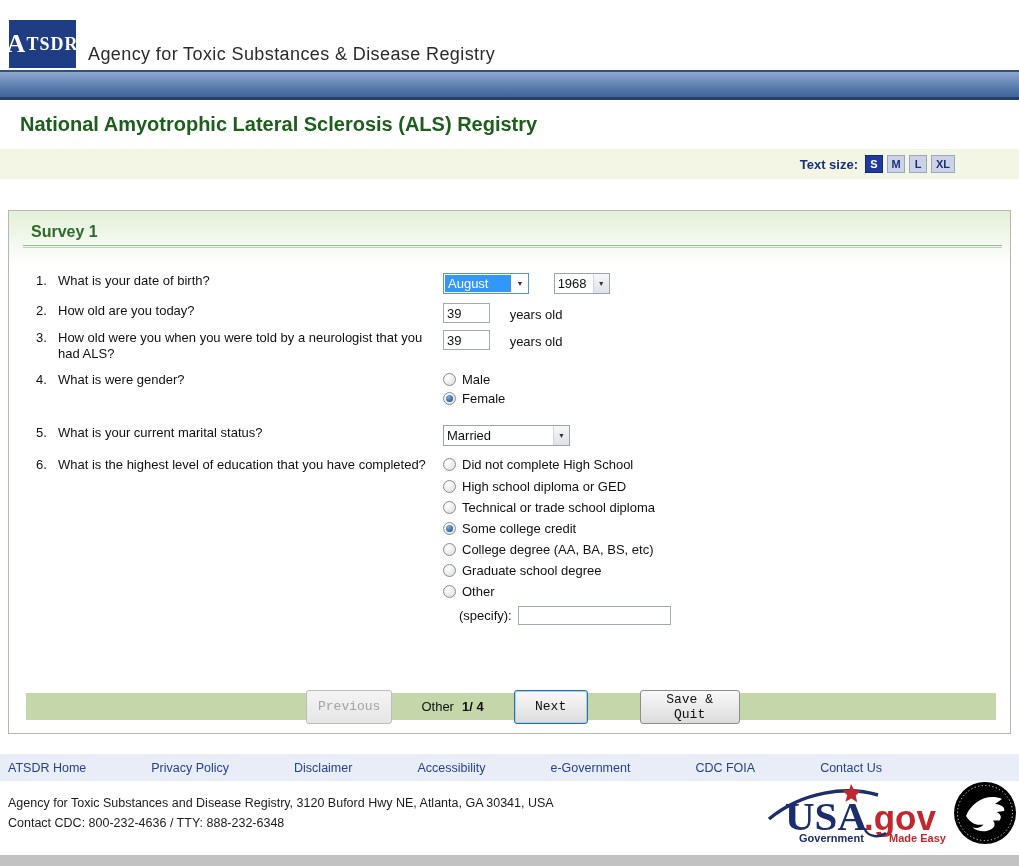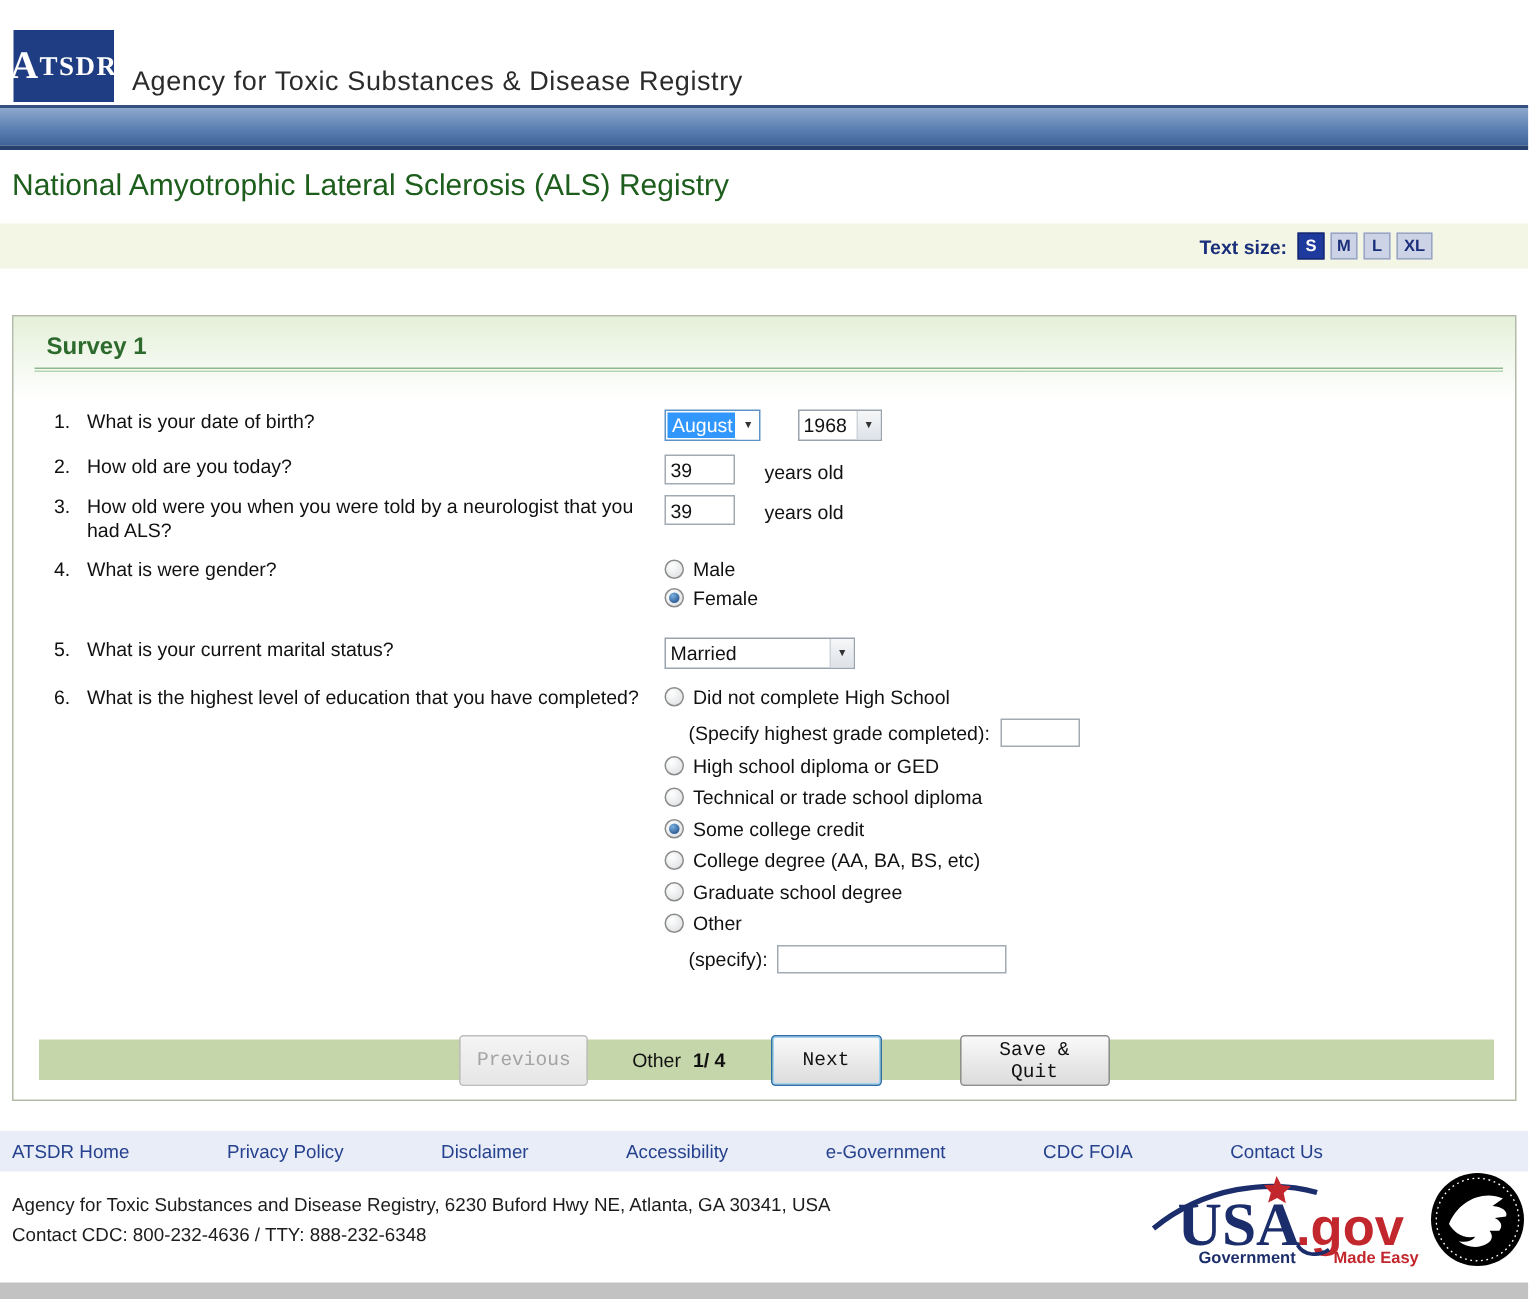--- a/index.html
+++ b/index.html
@@ -14,21 +14,21 @@
   .atsdr-logo .big { font-size:26px; }
   .atsdr-logo .rest { font-size:18px; }
   .agency-name { position:absolute; left:88px; top:44px; font-size:18px; color:#2b2b2b; letter-spacing:.4px; }
 
   
   .blue-band { height:30px; background:linear-gradient(#8ea8cd, #5c80b2 55%, #3f6399);
     border-top:2px solid #33507f; border-bottom:3px solid #24406b; }
 
   
   .title-area { height:49px; display:flex; align-items:center; }
-  .page-title { margin-left:8px; font-size:20px; font-weight:normal; color:#1d5e1d; }
+  .page-title { margin-left:20px; font-size:20px; font-weight:bold; color:#1d5e1d; }
 
   
   .textsize-bar { height:30px; background:#f3f6e5; display:flex; align-items:center; justify-content:flex-end; padding-right:60px; }
   .textsize-label { font-size:13px; font-weight:bold; color:#1a2f7a; margin-right:7px; }
   .ts-btn { width:18px; height:18px; margin-right:4px; display:flex; align-items:center; justify-content:center;
     font-size:11px; font-weight:bold; color:#1a2f7a; background:#ccd3e6; border:1px solid #9aa5c4; cursor:pointer; }
   .ts-btn.selected { background:#1d3a9c; color:#fff; border-color:#16296e; }
   .ts-btn.xl { width:24px; }
 
   
@@ -47,21 +47,21 @@
   .row-q2 { margin-bottom:7px; }
   .row-q3 { margin-bottom:6px; min-height:36px; }
   .row-q4 { margin-bottom:15px; }
   .row-q5 { margin-bottom:11px; }
 
   
   .sel { display:inline-flex; align-items:center; height:21px; background:#fff; border:1px solid #9aa4ae; font-size:13px; vertical-align:middle; }
   .sel .sel-text { padding:1px 2px 1px 3px; flex:1; white-space:nowrap; }
   .sel .sel-arrow { width:16px; align-self:stretch; display:flex; align-items:center; justify-content:center;
     font-size:7px; color:#333; background:linear-gradient(#f6f7f8,#dde2e8); border-left:1px solid #cfd5db; }
-  .sel-month { width:64px; border-color:#5f93c8; }
+  .sel-month { width:86px; border-color:#5f93c8; }
   .sel-month .sel-text { background:#3297fd; color:#fff; margin:1px; }
   .sel-month .sel-arrow { background:#fff; border-left:none; }
   .sel-year { width:56px; margin-left:21px; }
   .sel-marital { width:127px; }
 
   
   .tx { height:20px; width:47px; border:1px solid #a2aab2; font-size:13px; font-family:"Liberation Sans",sans-serif; padding:1px 3px; color:#111; }
   .suffix { margin-left:16px; vertical-align:middle; }
 
   
@@ -191,24 +191,20 @@
       <div class="q-row row-q6">
         <span class="q-num">6.</span>
         <span class="q-text">What is the highest level of education that you have completed?</span>
         <span class="q-ctrl">
 
           <div class="edu-opt0">
             <span class="radio-line">
               <span class="radio"></span>
               <span>Did not complete High School</span>
             </span>
-            <span class="opt-sub">
-              <span>(Specify highest grade completed):</span>
-              <input class="tx tx-grade" value="" style="">
-            </span>
           </div>
 
           <div class="radio-line edu-optN">
             <span class="radio"></span>
             <span>High school diploma or GED</span>
           </div>
 
           <div class="radio-line edu-optN">
             <span class="radio"></span>
             <span>Technical or trade school diploma</span>
@@ -259,21 +255,21 @@
     <a>Privacy Policy</a>
     <a>Disclaimer</a>
     <a>Accessibility</a>
     <a>e-Government</a>
     <a>CDC FOIA</a>
     <a>Contact Us</a>
   </div>
 
   <div class="footer-main">
     <div class="addr">
-      <div>Agency for Toxic Substances and Disease Registry, 6230 Buford Hwy NE, Atlanta, GA 30341, USA</div>
+      <div>Agency for Toxic Substances and Disease Registry, 3120 Buford Hwy NE, Atlanta, GA 30341, USA</div>
       <div>Contact CDC: 800-232-4636 / TTY: 888-232-6348</div>
     </div>
 
     <svg class="usagov" width="190" height="62" viewBox="0 0 190 62">
       <path d="M4 36 C 38 8, 82 3, 113 12" fill="none" stroke="#1b2d6b" stroke-width="3.5"></path>
       <path d="M86 1 l3.2 6 6.6 0.8 -5 4.6 1.4 6.8 -5.8 -3.6 -6 3.2 1.8 -6.6 -4.6 -5 6.6 -0.4 z" fill="#c1272d"></path>
       <text x="20" y="47" font-family="Liberation Serif, serif" font-size="41" font-weight="bold" fill="#1b2d6b">USA</text>
       <text x="99" y="47" font-family="Liberation Sans, sans-serif" font-size="35" font-weight="bold" fill="#c1272d">.gov</text>
       <path d="M100 47 C 104 54, 114 55, 121 50" fill="none" stroke="#1b2d6b" stroke-width="2.5"></path>
       <text x="34" y="59" font-family="Liberation Sans, sans-serif" font-size="11" font-weight="bold" fill="#1b2d6b">Government</text>

